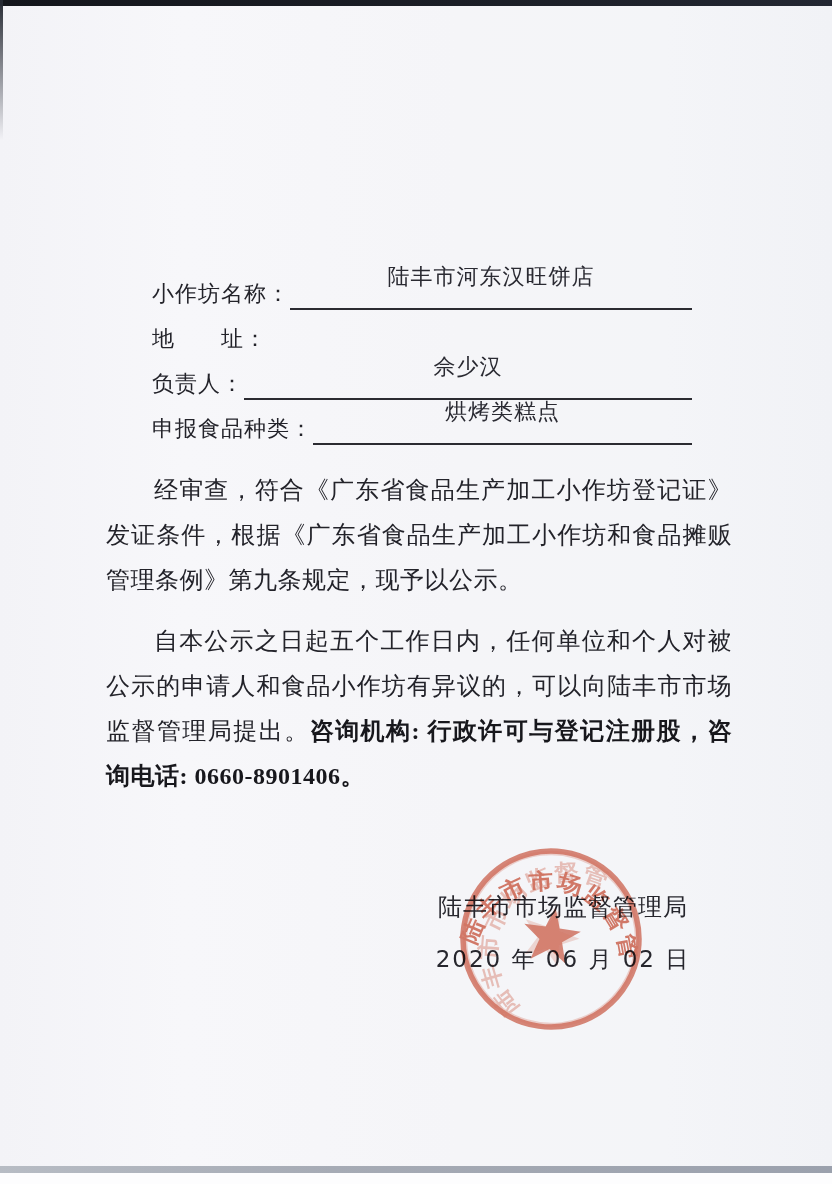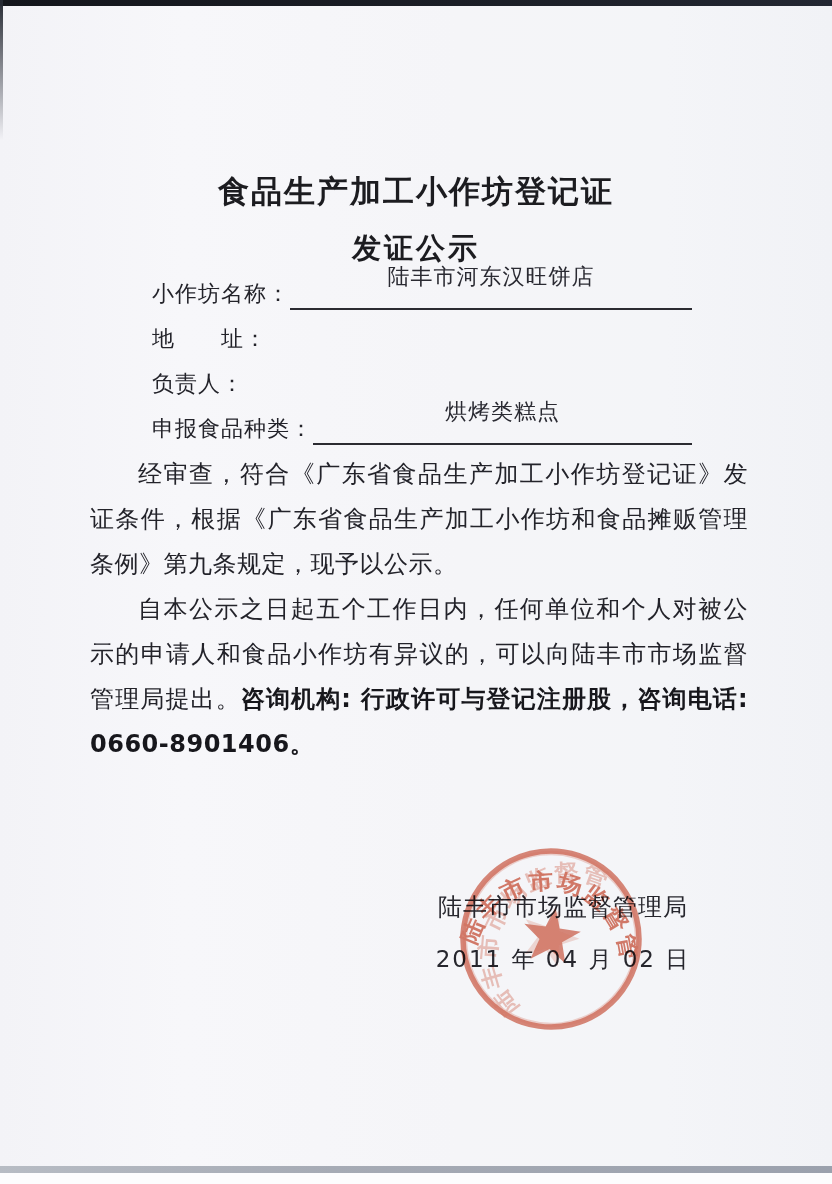--- a/index.html
+++ b/index.html
@@ -91,21 +91,21 @@
   .body-text {
     position: absolute;
     left: 90px; top: 452px;
     width: 658px;
     font-size: 24px;
     line-height: 45px;
     color: #23232a;
     text-align: justify;
     letter-spacing: 0.5px;
   }
-  .body-text p { text-indent: 2em; margin: 0; }
+  .body-text p { text-indent: 2em; margin: 16px; font-family: Liberation Serif, serif; }
   .bold-seg { font-weight: bold; color: #17171c; }
 
   .signature {
     position: absolute;
     left: 428px; top: 892px;
     width: 270px;
     text-align: center;
     color: #26262d;
   }
   .sig-authority {
@@ -131,50 +131,47 @@
 </head>
 <body>
 
 <div class="page">
 
   <div class="edge-top"></div>
   <div class="edge-left"></div>
   <div class="edge-bottom"></div>
   <div class="edge-bottom-white"></div>
 
-  <div class="title-block">
-    <div class="title-line1">食品生产加工小作坊登记证</div>
-    <div class="title-line2">发证公示</div>
-  </div>
 
   <div class="fields">
     <div class="field-row">
       <span class="field-label">小作坊名称：</span>
       <span class="field-line">陆丰市河东汉旺饼店</span>
     </div>
     <div class="field-row">
       <span class="field-label">地　　址：</span>
     </div>
     <div class="field-row">
       <span class="field-label">负责人：</span>
+      <span class="field-line">佘少汉</span>
     </div>
     <div class="field-row">
       <span class="field-label">申报食品种类：</span>
       <span class="field-line">烘烤类糕点</span>
     </div>
   </div>
 
   <div class="body-text">
     <p>经审查，符合《广东省食品生产加工小作坊登记证》发证条件，根据《广东省食品生产加工小作坊和食品摊贩管理条例》第九条规定，现予以公示。</p>
     <p><span>自本公示之日起五个工作日内，任何单位和个人对被公示的申请人和食品小作坊有异议的，可以向陆丰市市场监督管理局提出。</span><span class="bold-seg">咨询机构: 行政许可与登记注册股，咨询电话: 0660-8901406。</span></p>
   </div>
 
   <div class="signature">
     <div class="sig-authority">陆丰市市场监督管理局</div>
-    <div class="sig-date">2011 年 04 月 02 日</div>
+    <div class="sig-date">2020 年 06 月 02 日</div>
   </div>
 
   <svg class="seal" viewBox="0 0 230 230" xmlns="http://www.w3.org/2000/svg">
     <defs>
       <path id="sealArc" d="M 41.5 138.3 A 73 73 0 1 1 188.5 138.3" fill="none"></path>
     </defs>
 
     <g transform="rotate(8 115 115)" opacity="0.85">
       <circle cx="115" cy="115" r="88" fill="none" stroke="#d05a42" stroke-width="5.5" opacity="0.9"></circle>
       <text font-size="22" font-weight="bold" fill="#d05a42" letter-spacing="2">

